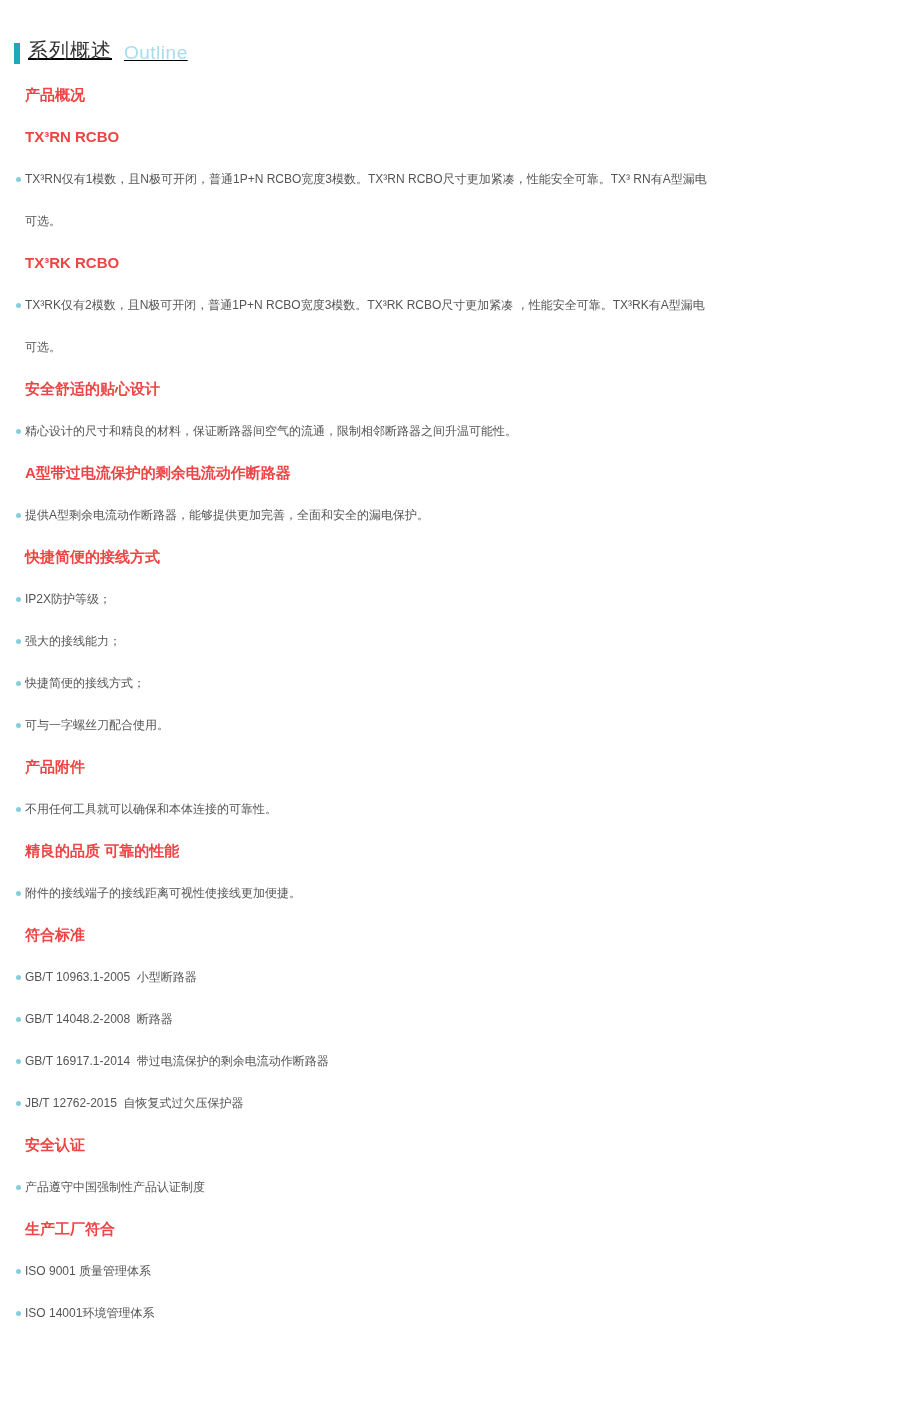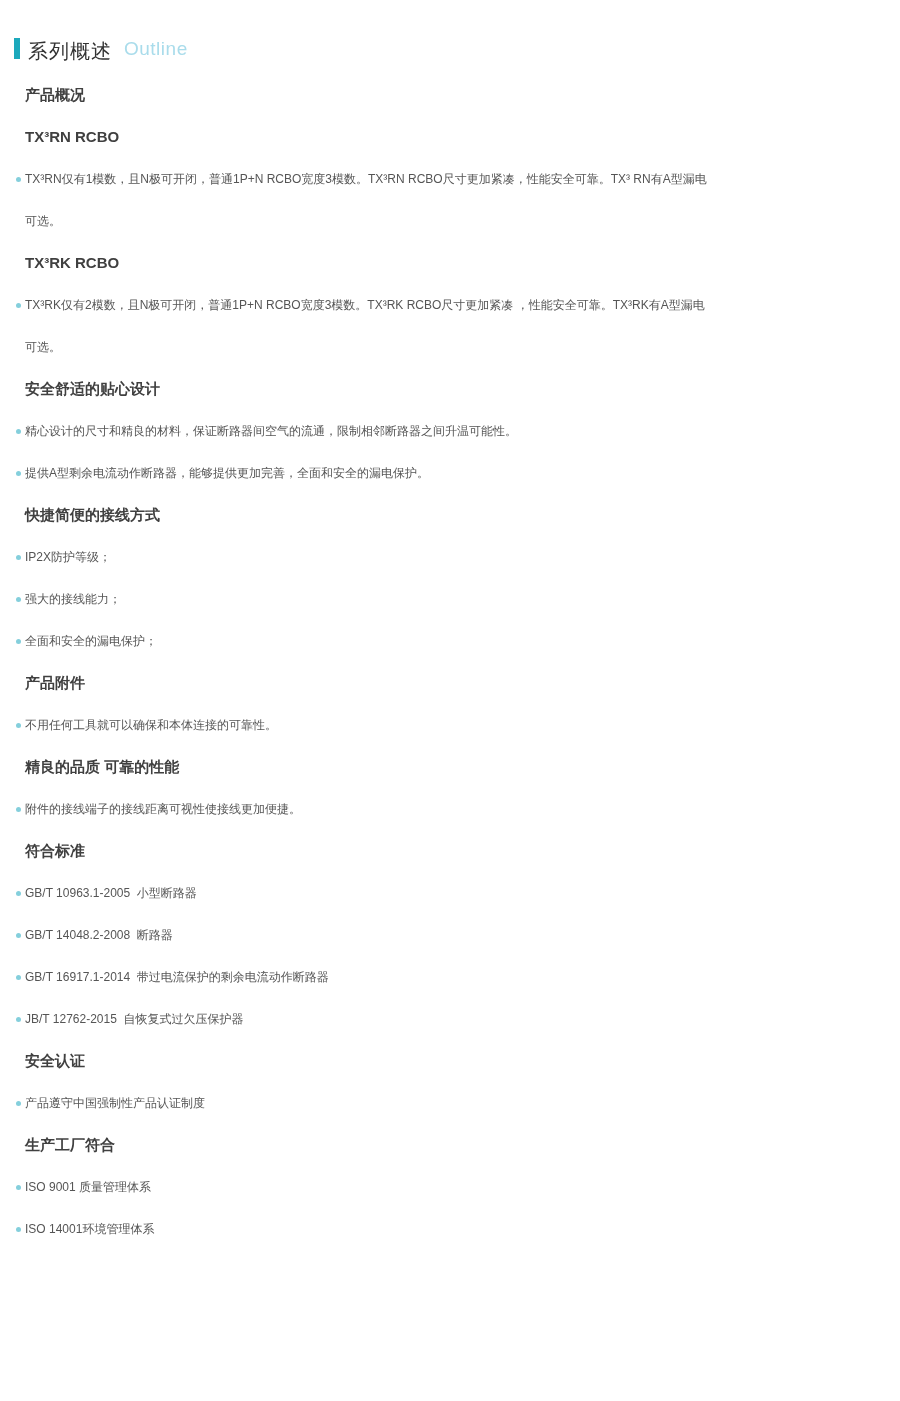--- a/index.html
+++ b/index.html
@@ -10,23 +10,24 @@
   .page {
     position: relative;
     width: 900px;
     height: 1401px;
     background: #ffffff;
     overflow: hidden;
     font-family: "Liberation Sans", "DejaVu Sans", sans-serif;
   }
   .section-header {
     display: flex;
-    align-items: flex-start;
+    align-items: flex-end;
     margin: 38px 0 10px 14px;
     height: 26px;
+    text-decoration: underline;
   }
   .accent-bar {
     width: 6px;
     height: 21px;
     background: #1CA9BC;
     margin-right: 8px;
   }
   .title-cn {
     font-size: 20px;
     color: #333333;
@@ -48,21 +49,21 @@
     height: 42px;
     line-height: 42px;
     padding-left: 25px;
     font-size: 12px;
     color: #555555;
     white-space: pre;
     overflow: visible;
   }
   .row.heading {
     font-weight: bold;
-    color: #404040;
+    color: #ef4444;
     font-size: 15px;
   }
   .row .dot {
     position: absolute;
     left: 16px;
     top: 19px;
     width: 5px;
     height: 5px;
     border-radius: 50%;
     background: #84CFDC;
@@ -83,25 +84,27 @@
   <div class="content" id="content">
       <div class="row heading">产品概况</div>
       <div class="row heading">TX³RN RCBO</div>
       <div class="row bullet"><span class="dot"></span><span class="txt">TX³RN仅有1模数，且N极可开闭，普通1P+N RCBO宽度3模数。TX³RN RCBO尺寸更加紧凑，性能安全可靠。TX³ RN有A型漏电</span></div>
       <div class="row cont"><span class="txt">可选。</span></div>
       <div class="row heading">TX³RK RCBO</div>
       <div class="row bullet"><span class="dot"></span><span class="txt">TX³RK仅有2模数，且N极可开闭，普通1P+N RCBO宽度3模数。TX³RK RCBO尺寸更加紧凑 ，性能安全可靠。TX³RK有A型漏电</span></div>
       <div class="row cont"><span class="txt">可选。</span></div>
       <div class="row heading">安全舒适的贴心设计</div>
       <div class="row bullet"><span class="dot"></span><span class="txt">精心设计的尺寸和精良的材料，保证断路器间空气的流通，限制相邻断路器之间升温可能性。</span></div>
+      <div class="row heading">A型带过电流保护的剩余电流动作断路器</div>
       <div class="row bullet"><span class="dot"></span><span class="txt">提供A型剩余电流动作断路器，能够提供更加完善，全面和安全的漏电保护。</span></div>
       <div class="row heading">快捷简便的接线方式</div>
       <div class="row bullet"><span class="dot"></span><span class="txt">IP2X防护等级；</span></div>
       <div class="row bullet"><span class="dot"></span><span class="txt">强大的接线能力；</span></div>
-      <div class="row bullet"><span class="dot"></span><span class="txt">全面和安全的漏电保护；</span></div>
+      <div class="row bullet"><span class="dot"></span><span class="txt">快捷简便的接线方式；</span></div>
+      <div class="row bullet"><span class="dot"></span><span class="txt">可与一字螺丝刀配合使用。</span></div>
       <div class="row heading">产品附件</div>
       <div class="row bullet"><span class="dot"></span><span class="txt">不用任何工具就可以确保和本体连接的可靠性。</span></div>
       <div class="row heading">精良的品质 可靠的性能</div>
       <div class="row bullet"><span class="dot"></span><span class="txt">附件的接线端子的接线距离可视性使接线更加便捷。</span></div>
       <div class="row heading">符合标准</div>
       <div class="row bullet"><span class="dot"></span><span class="txt">GB/T 10963.1-2005  小型断路器</span></div>
       <div class="row bullet"><span class="dot"></span><span class="txt">GB/T 14048.2-2008  断路器</span></div>
       <div class="row bullet"><span class="dot"></span><span class="txt">GB/T 16917.1-2014  带过电流保护的剩余电流动作断路器</span></div>
       <div class="row bullet"><span class="dot"></span><span class="txt">JB/T 12762-2015  自恢复式过欠压保护器</span></div>
       <div class="row heading">安全认证</div>

